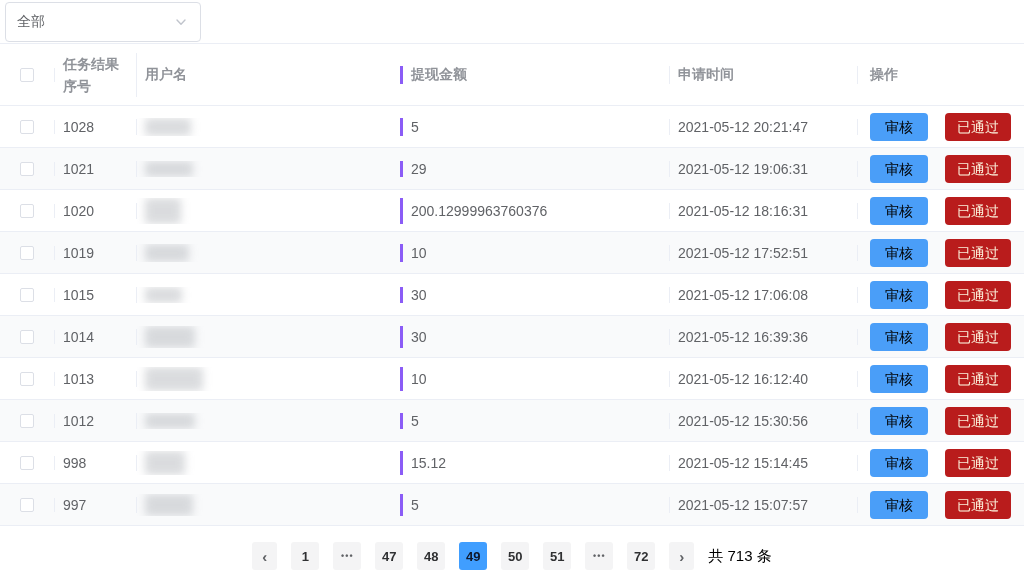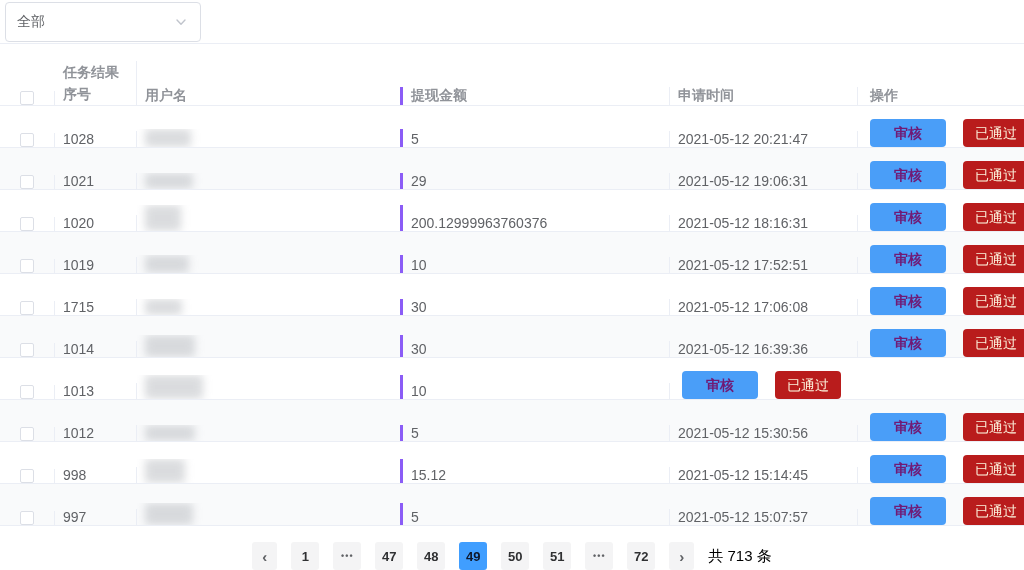--- a/index.html
+++ b/index.html
@@ -16,21 +16,21 @@
     margin:2px 0 0 5px; width:196px; height:40px;
     border:1px solid #dcdfe6; border-radius:4px; background:#fff;
     display:flex; align-items:center; justify-content:space-between;
     padding:0 12px 0 11px; cursor:pointer; color:#606266;
   }
   .select .chev { display:flex; align-items:center; }
 
   
   .table { margin-top:1px; border-top:1px solid #ebeef5; }
   .tr {
-    display:flex; align-items:flex-end; height:42px;
+    display:flex; align-items:center; height:42px;
     border-bottom:1px solid #ebeef5; background:#fff;
   }
   .tr.striped { background:#f9fafb; }
   .thead { height:62px; color:#909399; font-weight:700; }
   .td {
     display:flex; align-items:center; padding-left:8px; overflow:hidden;
   }
   .c1 { width:55px;  justify-content:center; padding-left:0; border-right:1px solid #ebeef5; }
   .c2 { width:82px;  border-right:1px solid #ebeef5; }
   .c3 { width:266px; border-right:3px solid #8b5cf6; }
@@ -47,21 +47,21 @@
 
   .blob {
     background:#b6b9be; opacity:.5; filter:blur(4px);
     border-radius:3px; width:46px; height:16px;
   }
 
   .btn {
     height:28px; border:none; border-radius:4px; cursor:pointer;
     font-family:inherit; font-size:14px; line-height:1; white-space:nowrap;
   }
-  .btn-audit  { background:#4a9ef8; color:#701a75; padding:0 24px;font-weight:bold; }
+  .btn-audit  { background:#4a9ef8; color:#000000; padding:0 15px; }
   .btn-passed { background:#b91c1c; color:#fbf0da; padding:0 12px; margin-left:17px; }
 
   
   .pagination {
     margin-top:16px; display:flex; align-items:center; justify-content:center;
     gap:14px;
   }
   .pg {
     min-width:28px; height:28px; padding:0 4px;
     background:#f4f4f5; border:none; border-radius:3px;
@@ -159,21 +159,21 @@
     <div class="td c6">
       <button class="btn btn-audit">审核</button>
       <button class="btn btn-passed">已通过</button>
     </div>
   </div>
 
   <div class="tr">
     <div class="td c1">
         <span class="cb"></span>
       </div>
-    <div class="td c2">1715</div>
+    <div class="td c2">1015</div>
     <div class="td c3">
         <span class="blob" style="width: 37px; height: 16px;"></span>
       </div>
     <div class="td c4">30</div>
     <div class="td c5">2021-05-12 17:06:08</div>
     <div class="td c6">
       <button class="btn btn-audit">审核</button>
       <button class="btn btn-passed">已通过</button>
     </div>
   </div>
@@ -196,20 +196,21 @@
 
   <div class="tr">
     <div class="td c1">
         <span class="cb"></span>
       </div>
     <div class="td c2">1013</div>
     <div class="td c3">
         <span class="blob" style="width: 58px; height: 24px;"></span>
       </div>
     <div class="td c4">10</div>
+    <div class="td c5">2021-05-12 16:12:40</div>
     <div class="td c6">
       <button class="btn btn-audit">审核</button>
       <button class="btn btn-passed">已通过</button>
     </div>
   </div>
 
   <div class="tr striped">
     <div class="td c1">
         <span class="cb"></span>
       </div>

